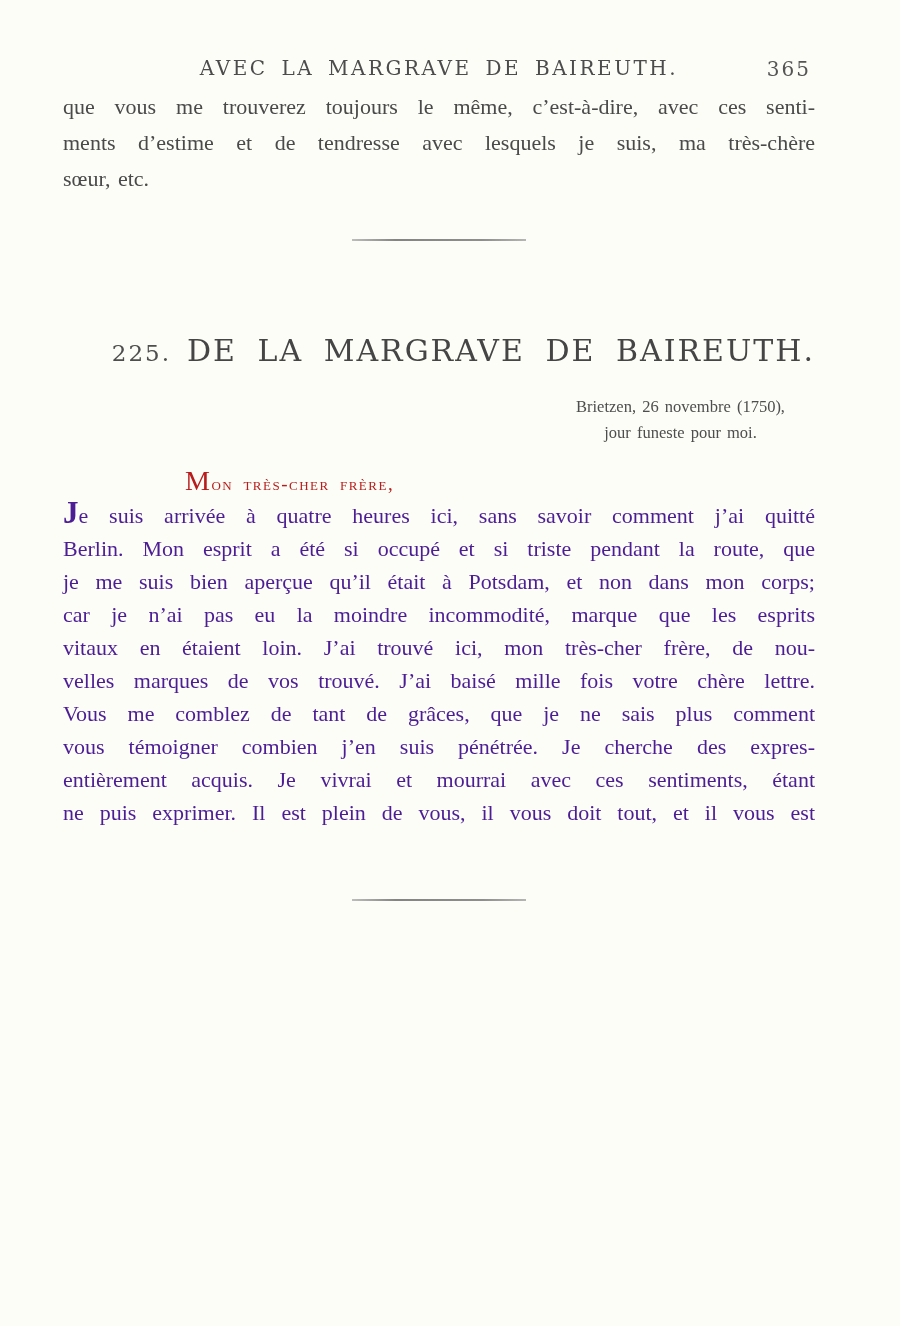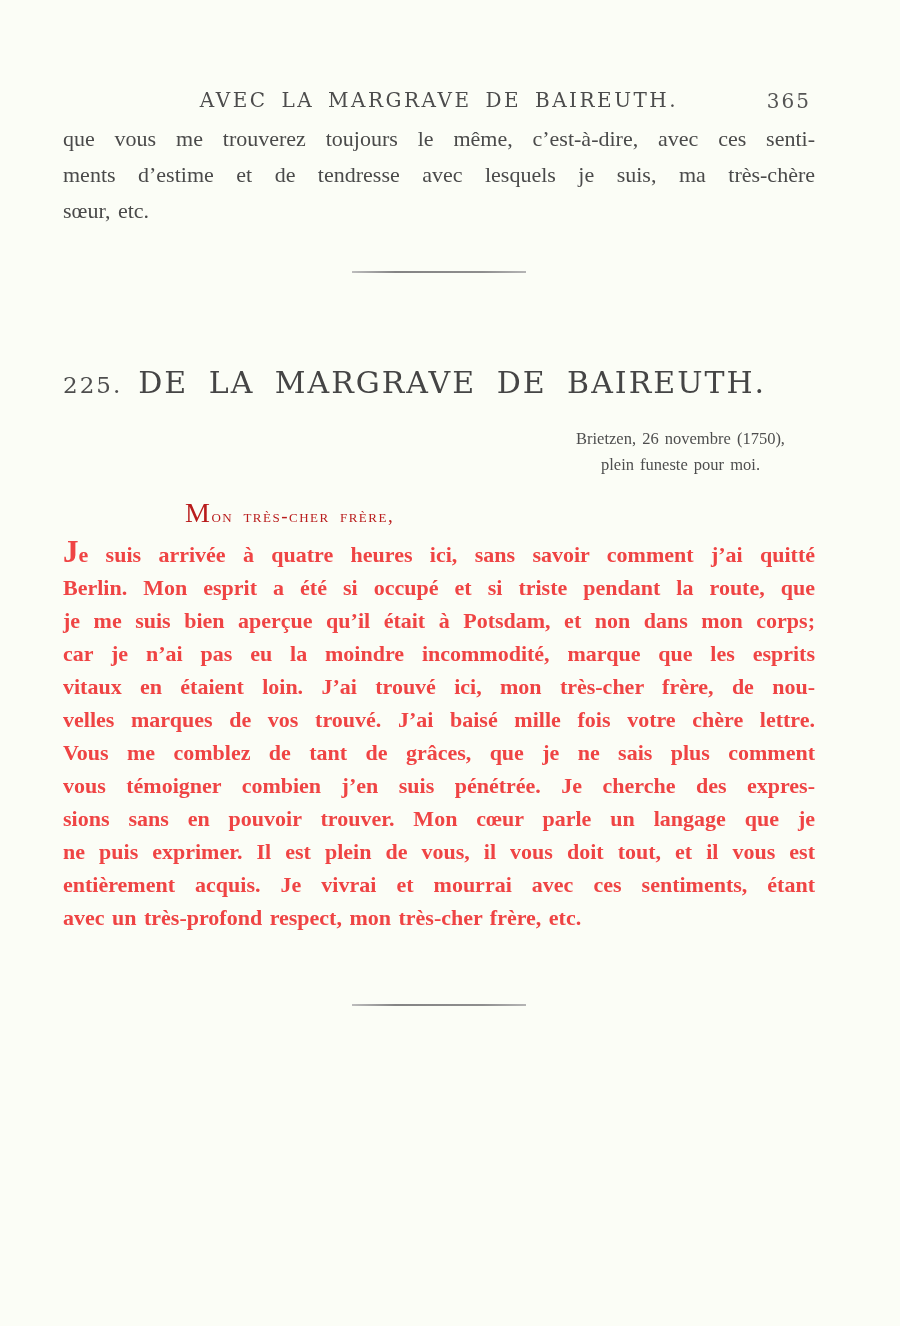--- a/index.html
+++ b/index.html
@@ -17,21 +17,21 @@
   }
   .page {
     position: relative;
     width: 900px;
     height: 1326px;
   }
   .text-block {
     position: relative;
     margin-left: 63px;
     width: 752px;
-    padding-top: 88px;
+    padding-top: 56px;
   }
 
   
   .running-header {
     position: relative;
     height: 28px;
   }
   .running-title {
     text-align: center;
     font-family: "DejaVu Serif", serif;
@@ -77,21 +77,21 @@
     margin: 42px auto 0 auto;
     background: linear-gradient(to right, #bdbdbd, #848484 25%, #8e8e8e 75%, #b5b5b5);
   }
   .divider-bottom {
     margin-top: 70px;
   }
 
   
   .letter-heading {
     margin-top: 92px;
-    text-align: left;
+    text-align: right;
     font-family: "DejaVu Serif", serif;
     color: #454545;
     white-space: nowrap;
   }
   .letter-number {
     font-size: 23px;
     letter-spacing: 2px;
     margin-right: 16px;
     color: #4e4e4e;
   }
@@ -124,26 +124,24 @@
     letter-spacing: 1.5px;
     word-spacing: 4px;
     color: #b91c1c;
   }
   .salutation::first-letter {
     font-size: 28px;
   }
 
   
   .letter-body {
-    margin-top: 7px;
     font-size: 22px;
     line-height: 33px;
     word-spacing: 2px;
-    color: #ef4444;
-    font-weight: bold;
+    color: #4c1d95;
   }
   .letter-body .tline:first-child::first-letter {
     font-size: 31px;
     font-weight: bold;
     line-height: 1;
   }
 </style>
 </head>
 <body>
 
@@ -162,36 +160,34 @@
       </div>
 
     <div class="divider divider-top"></div>
 
     <div class="letter-heading">
       <span class="letter-number">225.</span><span class="letter-title">DE LA MARGRAVE DE BAIREUTH.</span>
     </div>
 
     <div class="dateline">
         <div class="tline">Brietzen, 26 novembre (1750),</div>
-        <div class="tline tline-last">plein funeste pour moi.</div>
+        <div class="tline tline-last">jour funeste pour moi.</div>
       </div>
 
     <div class="salutation">Mon très-cher frère,</div>
 
     <div class="letter-body">
         <div class="tline">Je suis arrivée à quatre heures ici, sans savoir comment j’ai quitté</div>
         <div class="tline">Berlin. Mon esprit a été si occupé et si triste pendant la route, que</div>
         <div class="tline">je me suis bien aperçue qu’il était à Potsdam, et non dans mon corps;</div>
         <div class="tline">car je n’ai pas eu la moindre incommodité, marque que les esprits</div>
         <div class="tline">vitaux en étaient loin. J’ai trouvé ici, mon très-cher frère, de nou-</div>
         <div class="tline">velles marques de vos trouvé. J’ai baisé mille fois votre chère lettre.</div>
         <div class="tline">Vous me comblez de tant de grâces, que je ne sais plus comment</div>
         <div class="tline">vous témoigner combien j’en suis pénétrée. Je cherche des expres-</div>
-        <div class="tline">sions sans en pouvoir trouver. Mon cœur parle un langage que je</div>
+        <div class="tline">entièrement acquis. Je vivrai et mourrai avec ces sentiments, étant</div>
         <div class="tline">ne puis exprimer. Il est plein de vous, il vous doit tout, et il vous est</div>
-        <div class="tline">entièrement acquis. Je vivrai et mourrai avec ces sentiments, étant</div>
-        <div class="tline tline-last">avec un très-profond respect, mon très-cher frère, etc.</div>
       </div>
 
     <div class="divider divider-bottom"></div>
 
   </div>
 </div>
 
 </body></html>

